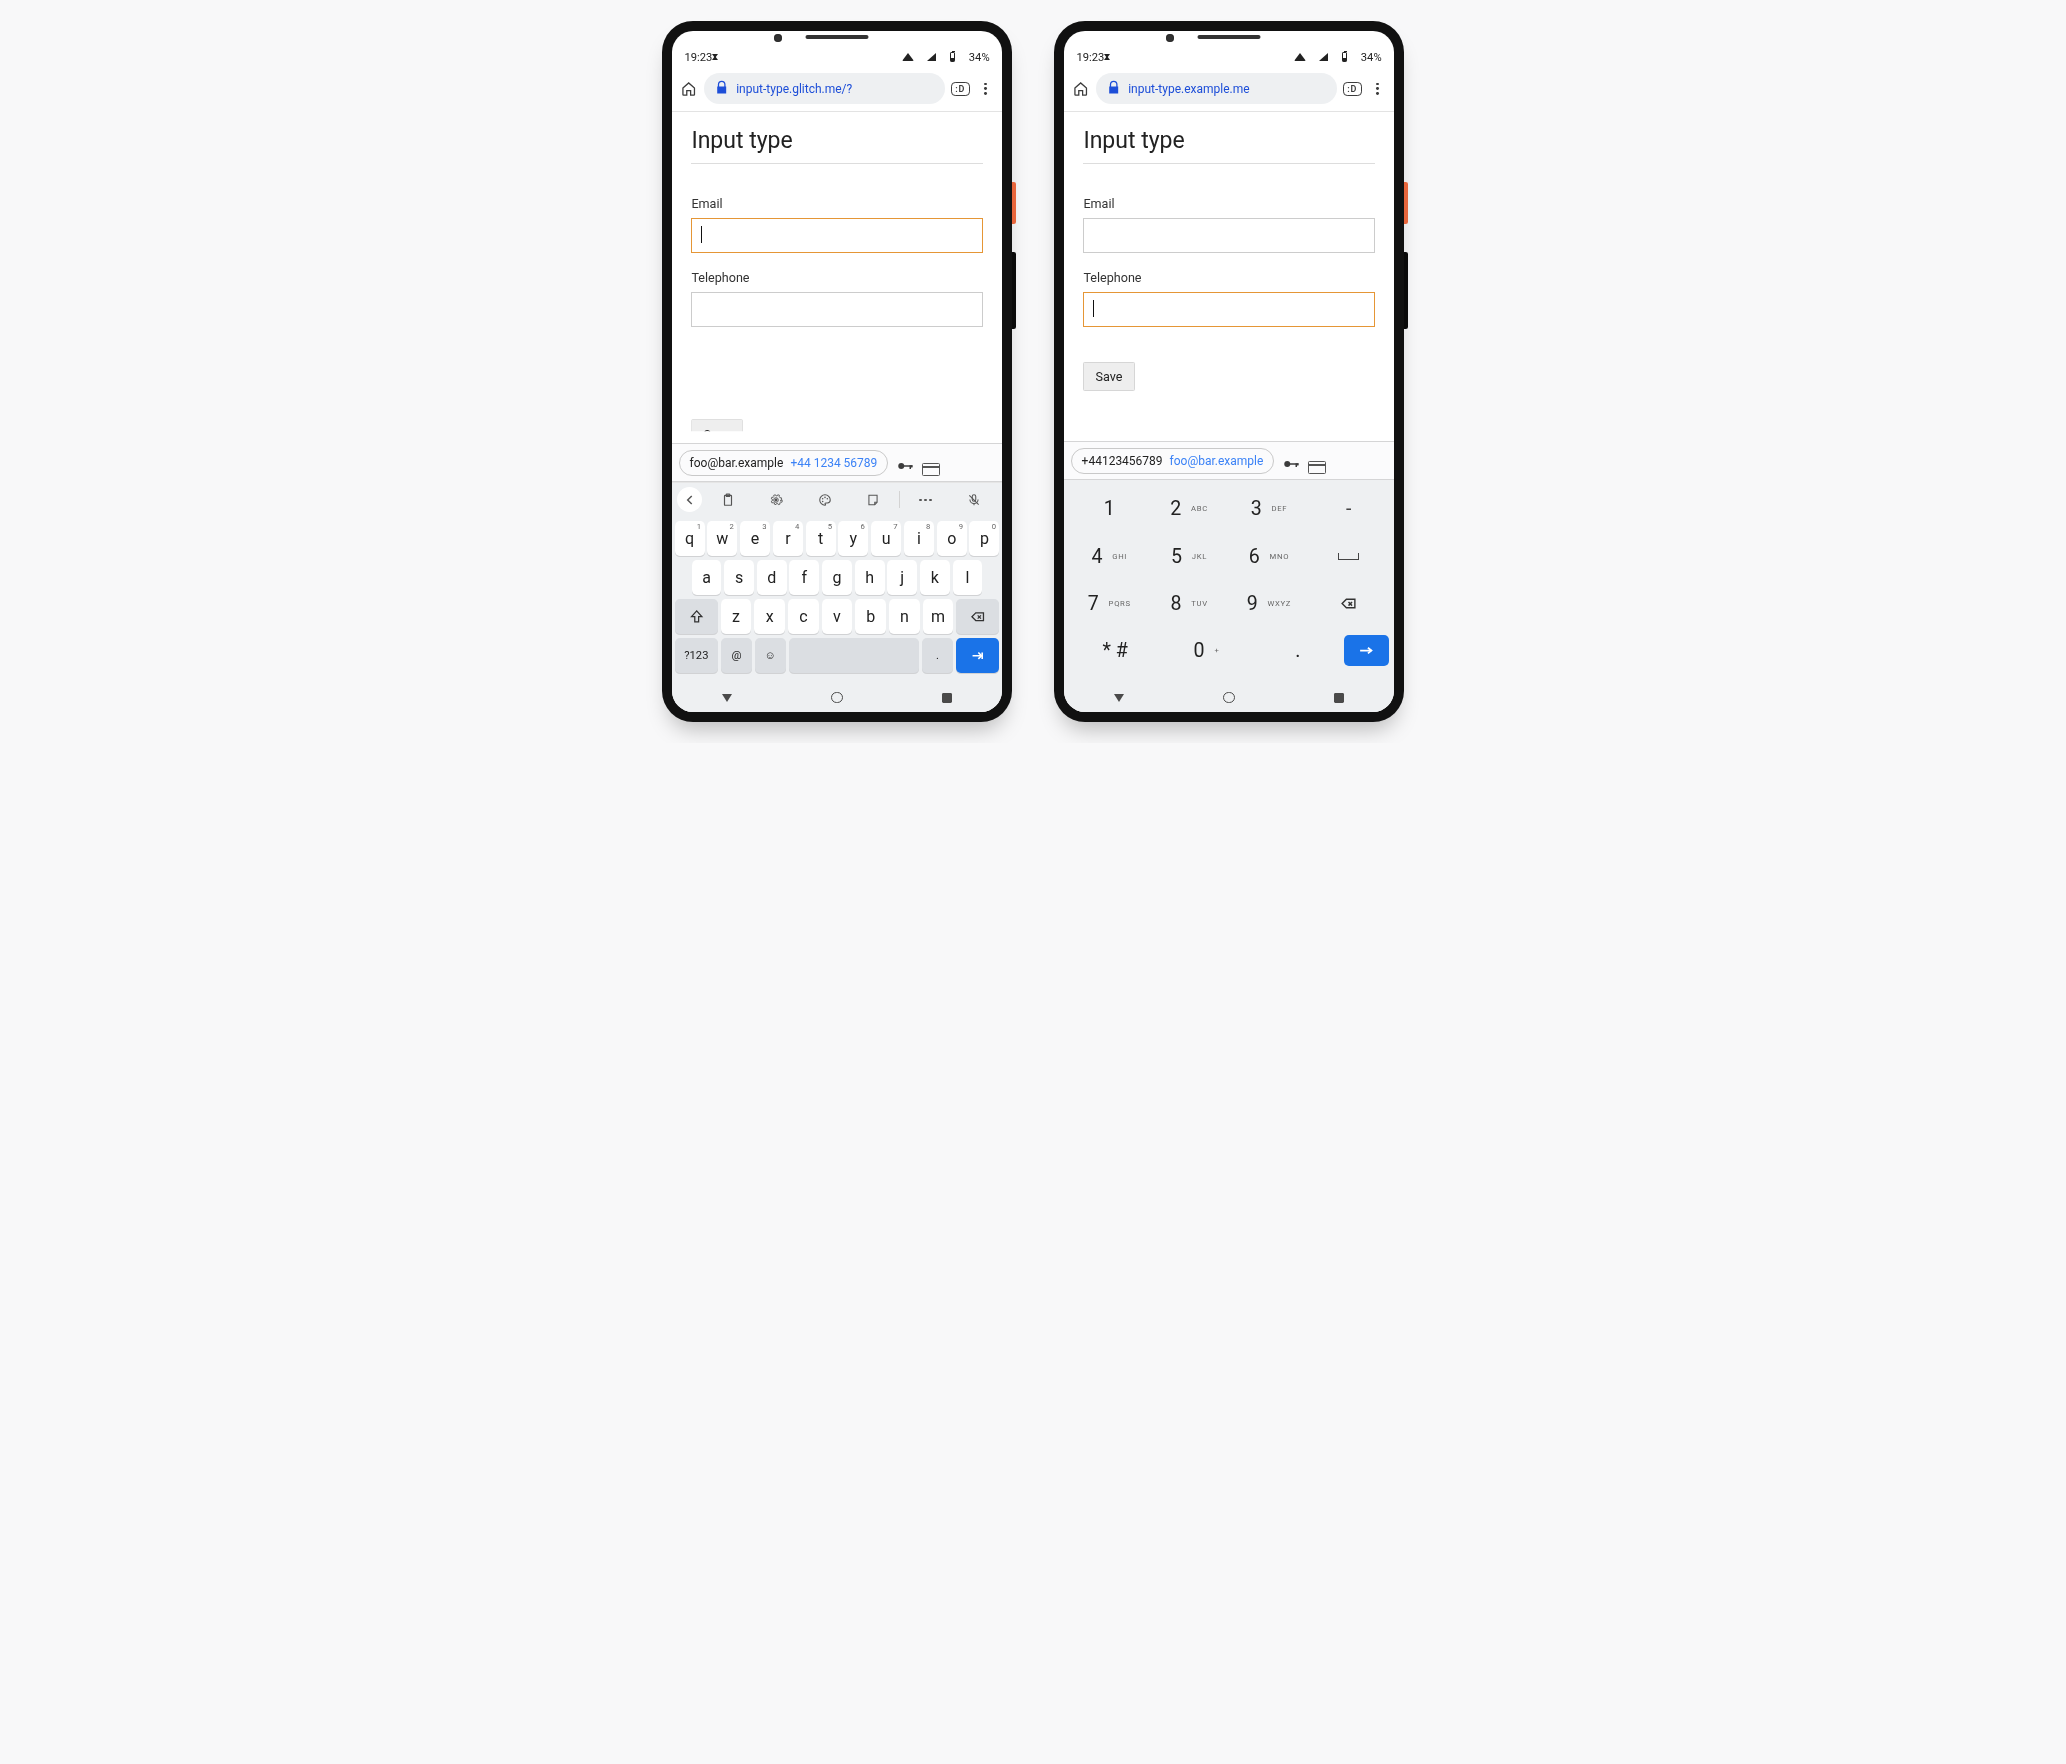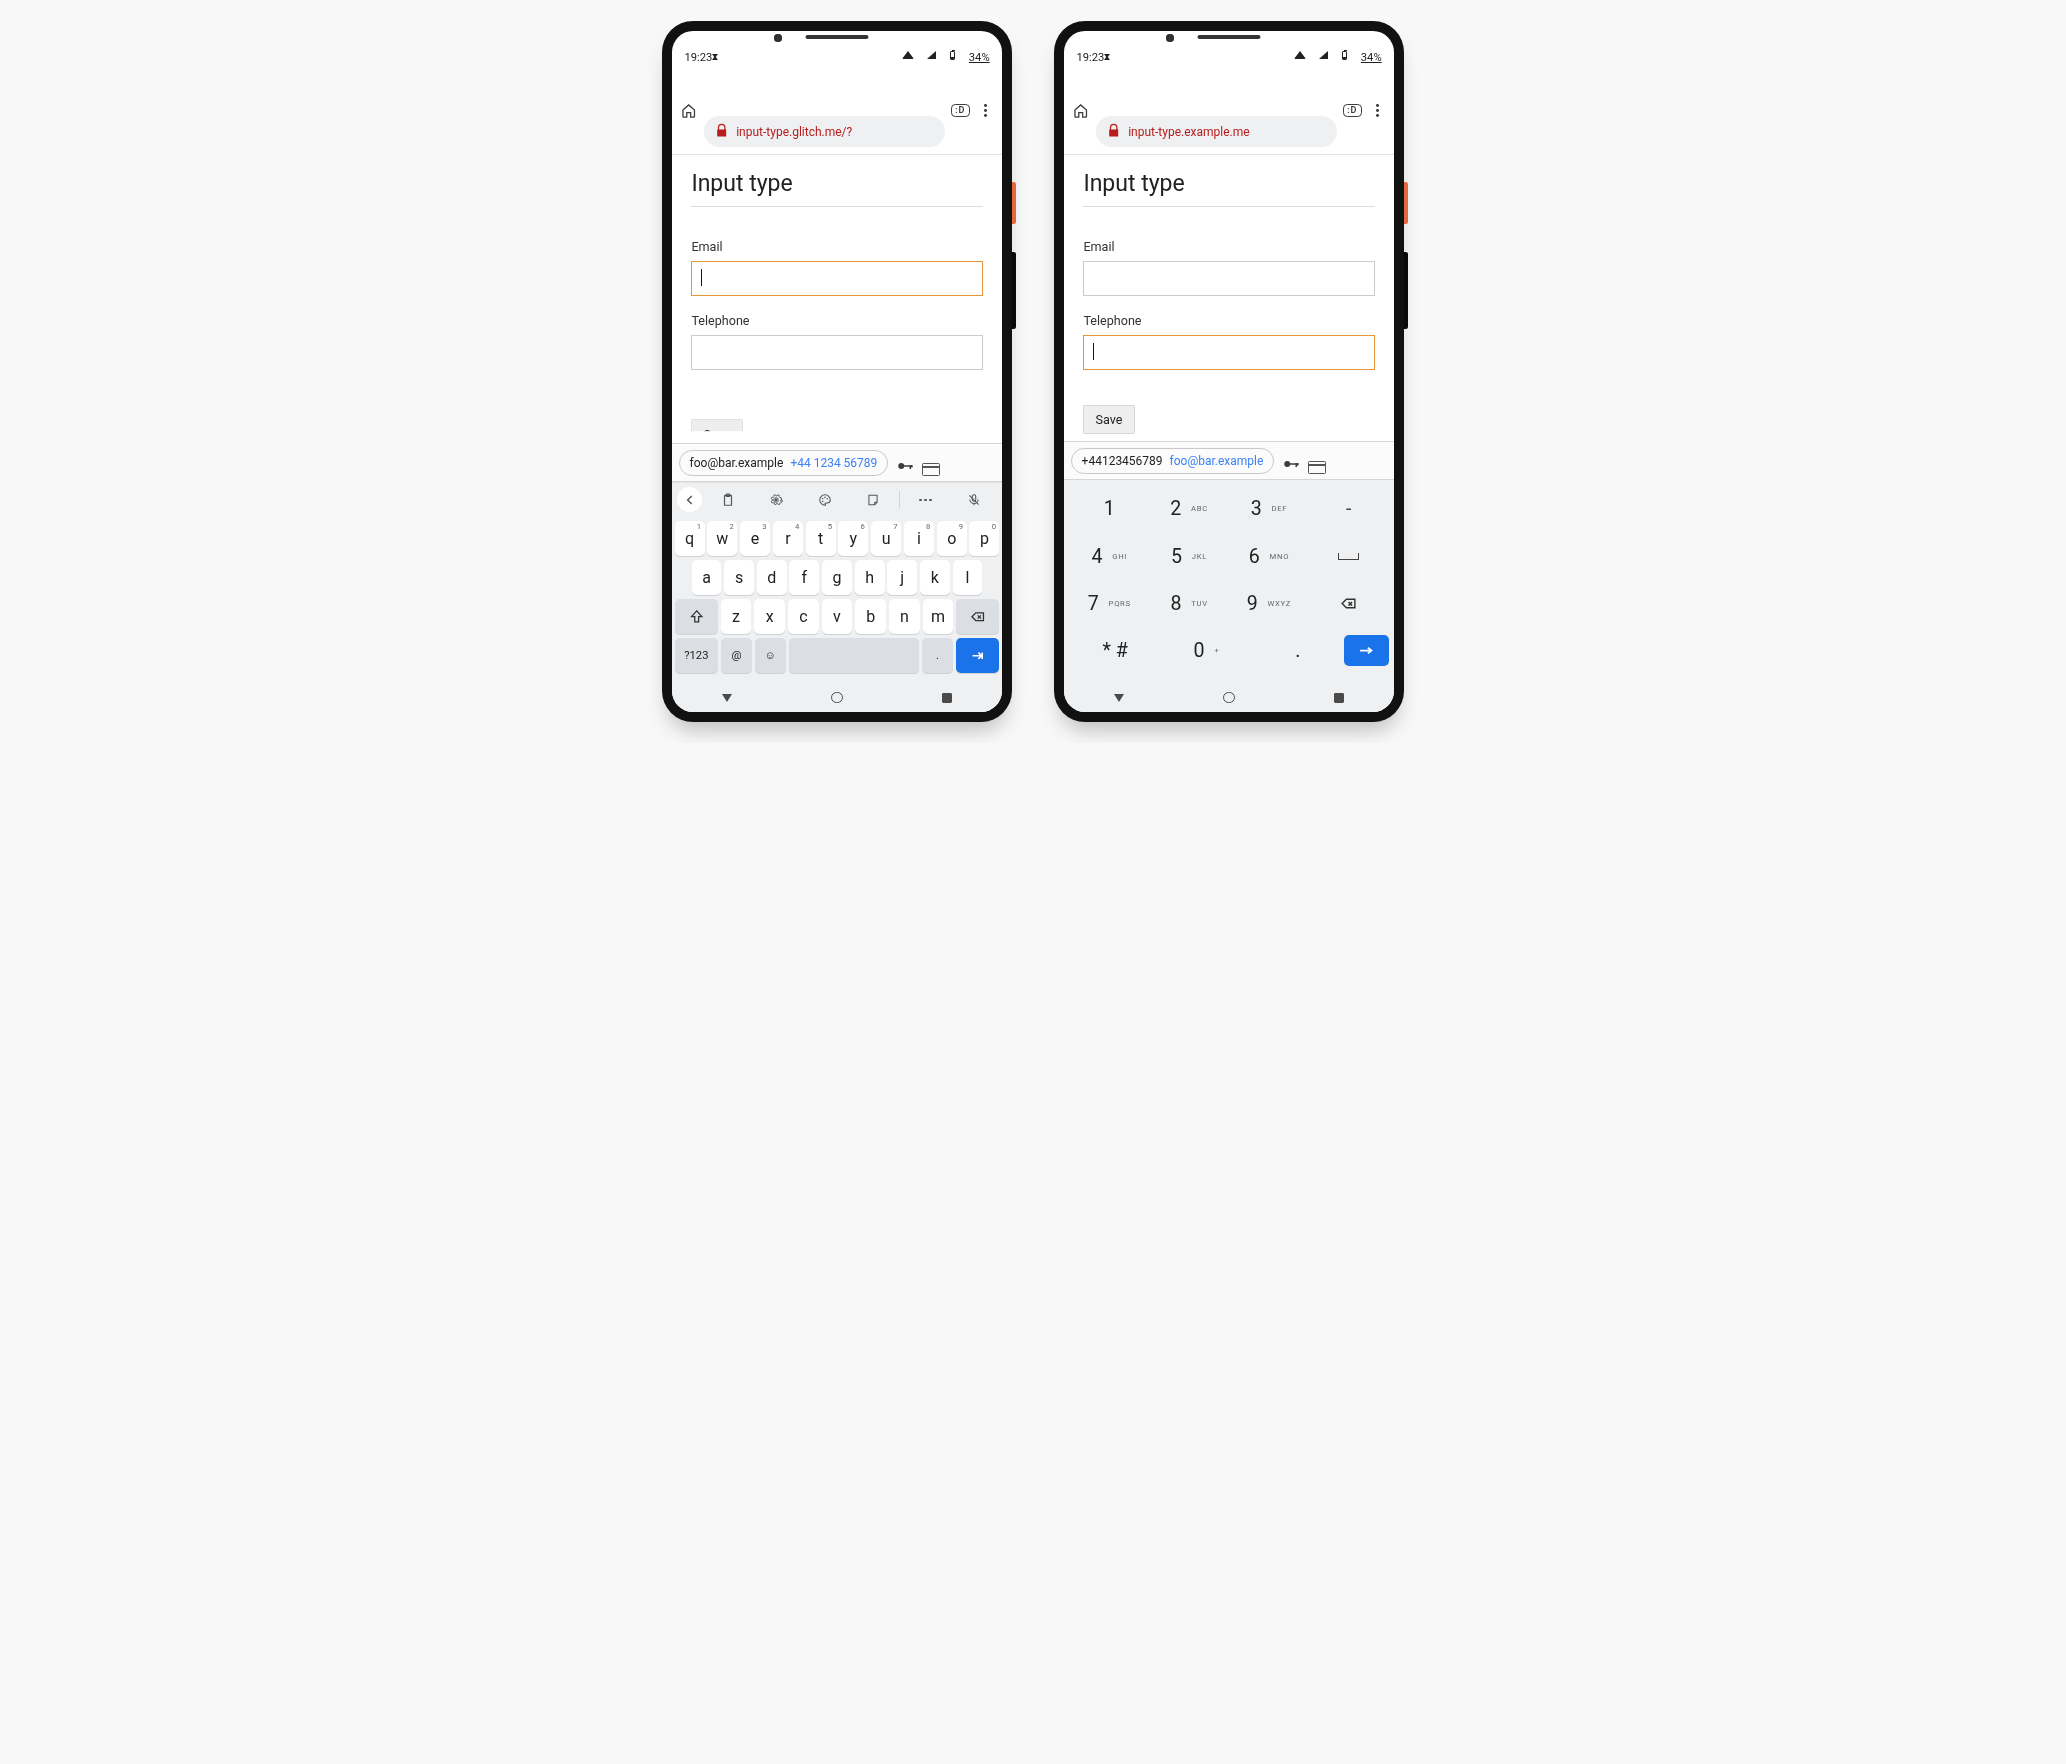--- a/index.html
+++ b/index.html
@@ -44,42 +44,42 @@
     border-radius:21px; overflow:hidden;
     display:flex; flex-direction:column;
     padding-top:17px;
   }
   
   .statusbar {
     display:flex; justify-content:space-between; align-items:center;
     padding: 2.8px 12.6px 5.6px; font-size:11.2px; color:#222;
   }
   .status-left { display:flex; align-items:center; }
-  .status-right { display:flex; gap:12px;text-decoration:underline; }
+  .status-right { display:flex; align-items:center; gap:12px; }
   .hourglass-icon::before { content:""; display:inline-block; width:0; height:0;
     border-left:3.5px solid transparent; border-right:3.5px solid transparent; border-top:4.9px solid #222; }
   .hourglass-icon::after { content:""; display:block; width:0; height:0;
     border-left:3.5px solid transparent; border-right:3.5px solid transparent; border-bottom:4.9px solid #222; margin-top:-1.4px;}
   .hourglass-icon { display:inline-flex; flex-direction:column; }
   .wifi-icon { display:inline-block; width:0; height:0;
     border-left:6.3px solid transparent; border-right:6.3px solid transparent; border-bottom:8.4px solid #222; border-radius:1.4px;}
   .cell-icon { display:inline-block; width:0; height:0;
     border-left:0px solid transparent; border-right:9.8px solid transparent; border-bottom:8.4px solid #222; transform:scaleX(-1); margin-left:1.4px;}
   .batt-icon { display:inline-block; width:5.6px; height:9.8px; border:1.1px solid #222; border-radius:1.1px; position:relative; margin:0 1.4px;}
   .batt-icon::before { content:""; position:absolute; top:-2.1px; left:1.4px; width:2.8px; height:1.4px; background:#222; }
   .batt-icon::after { content:""; position:absolute; bottom:0; left:0; right:0; height:34%; background:#222; }
 
   
   .omnirow {
     display:flex; align-items:center; gap:5.6px; padding:4.2px 7px 7px;
   }
   .omnibox {
     flex:1; background:#eef0f2; border-radius:17px;
     display:flex; align-items:center; padding:6.3px 9.8px; gap:7px;
-    color:#b91c1c; font-size:12px; min-width:0;margin-top:43px;
+    color:#1d4ed8; font-size:12px; min-width:0;
   }
   .omnibox span.url { white-space:nowrap; overflow:hidden; text-overflow:clip; flex:1; }
   .iconbtn { width:19.6px; height:19.6px; display:flex; align-items:center; justify-content:center; color:#3c3c3c; flex-shrink:0; }
   .home-icon svg, .lock-icon svg, .menu-icon svg, .dino-icon svg { width:15.4px; height:15.4px; }
   .dino-box { border:1.4px solid #3c3c3c; border-radius:4.2px; padding:0.7px 3.5px; font-size:9px; font-weight:600; letter-spacing:0.7px; }
   .triple-dot { display:flex; flex-direction:column; gap:2.1px; }
   .triple-dot span { width:2.8px; height:2.8px; background:#3c3c3c; border-radius:50%; }
   .divline { height:0.7px; background:#e3e3e3; }
 
   

